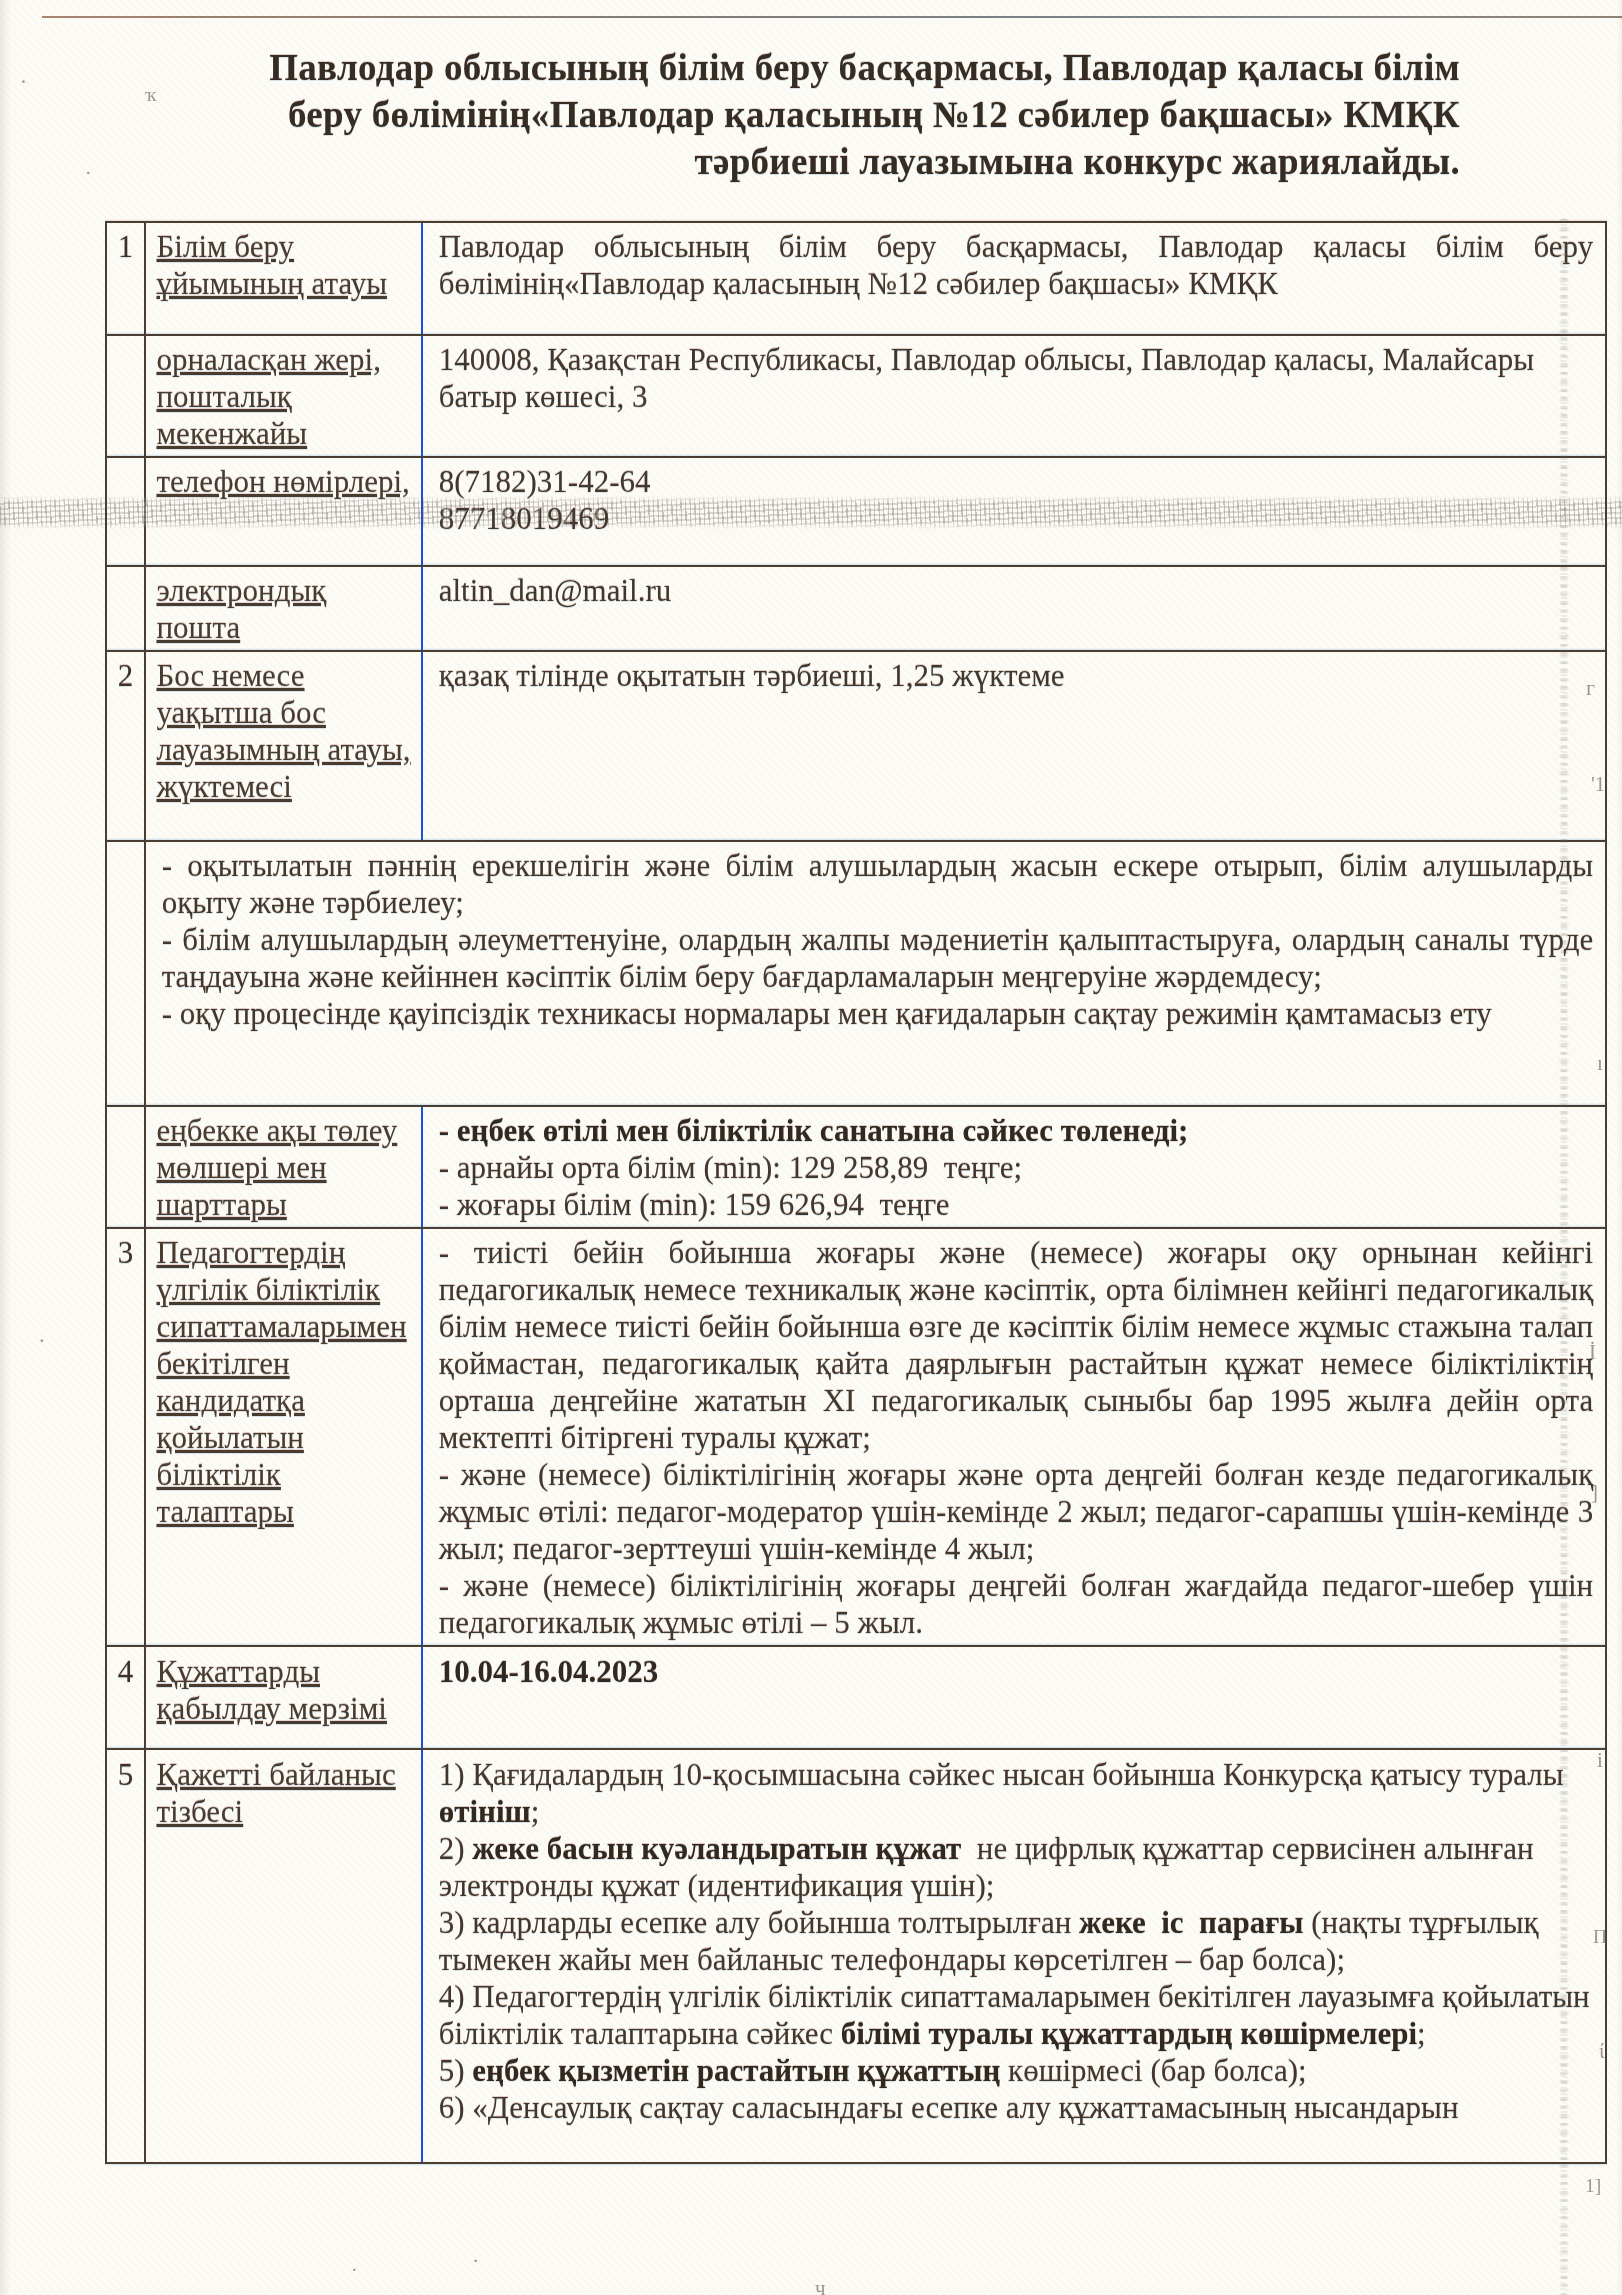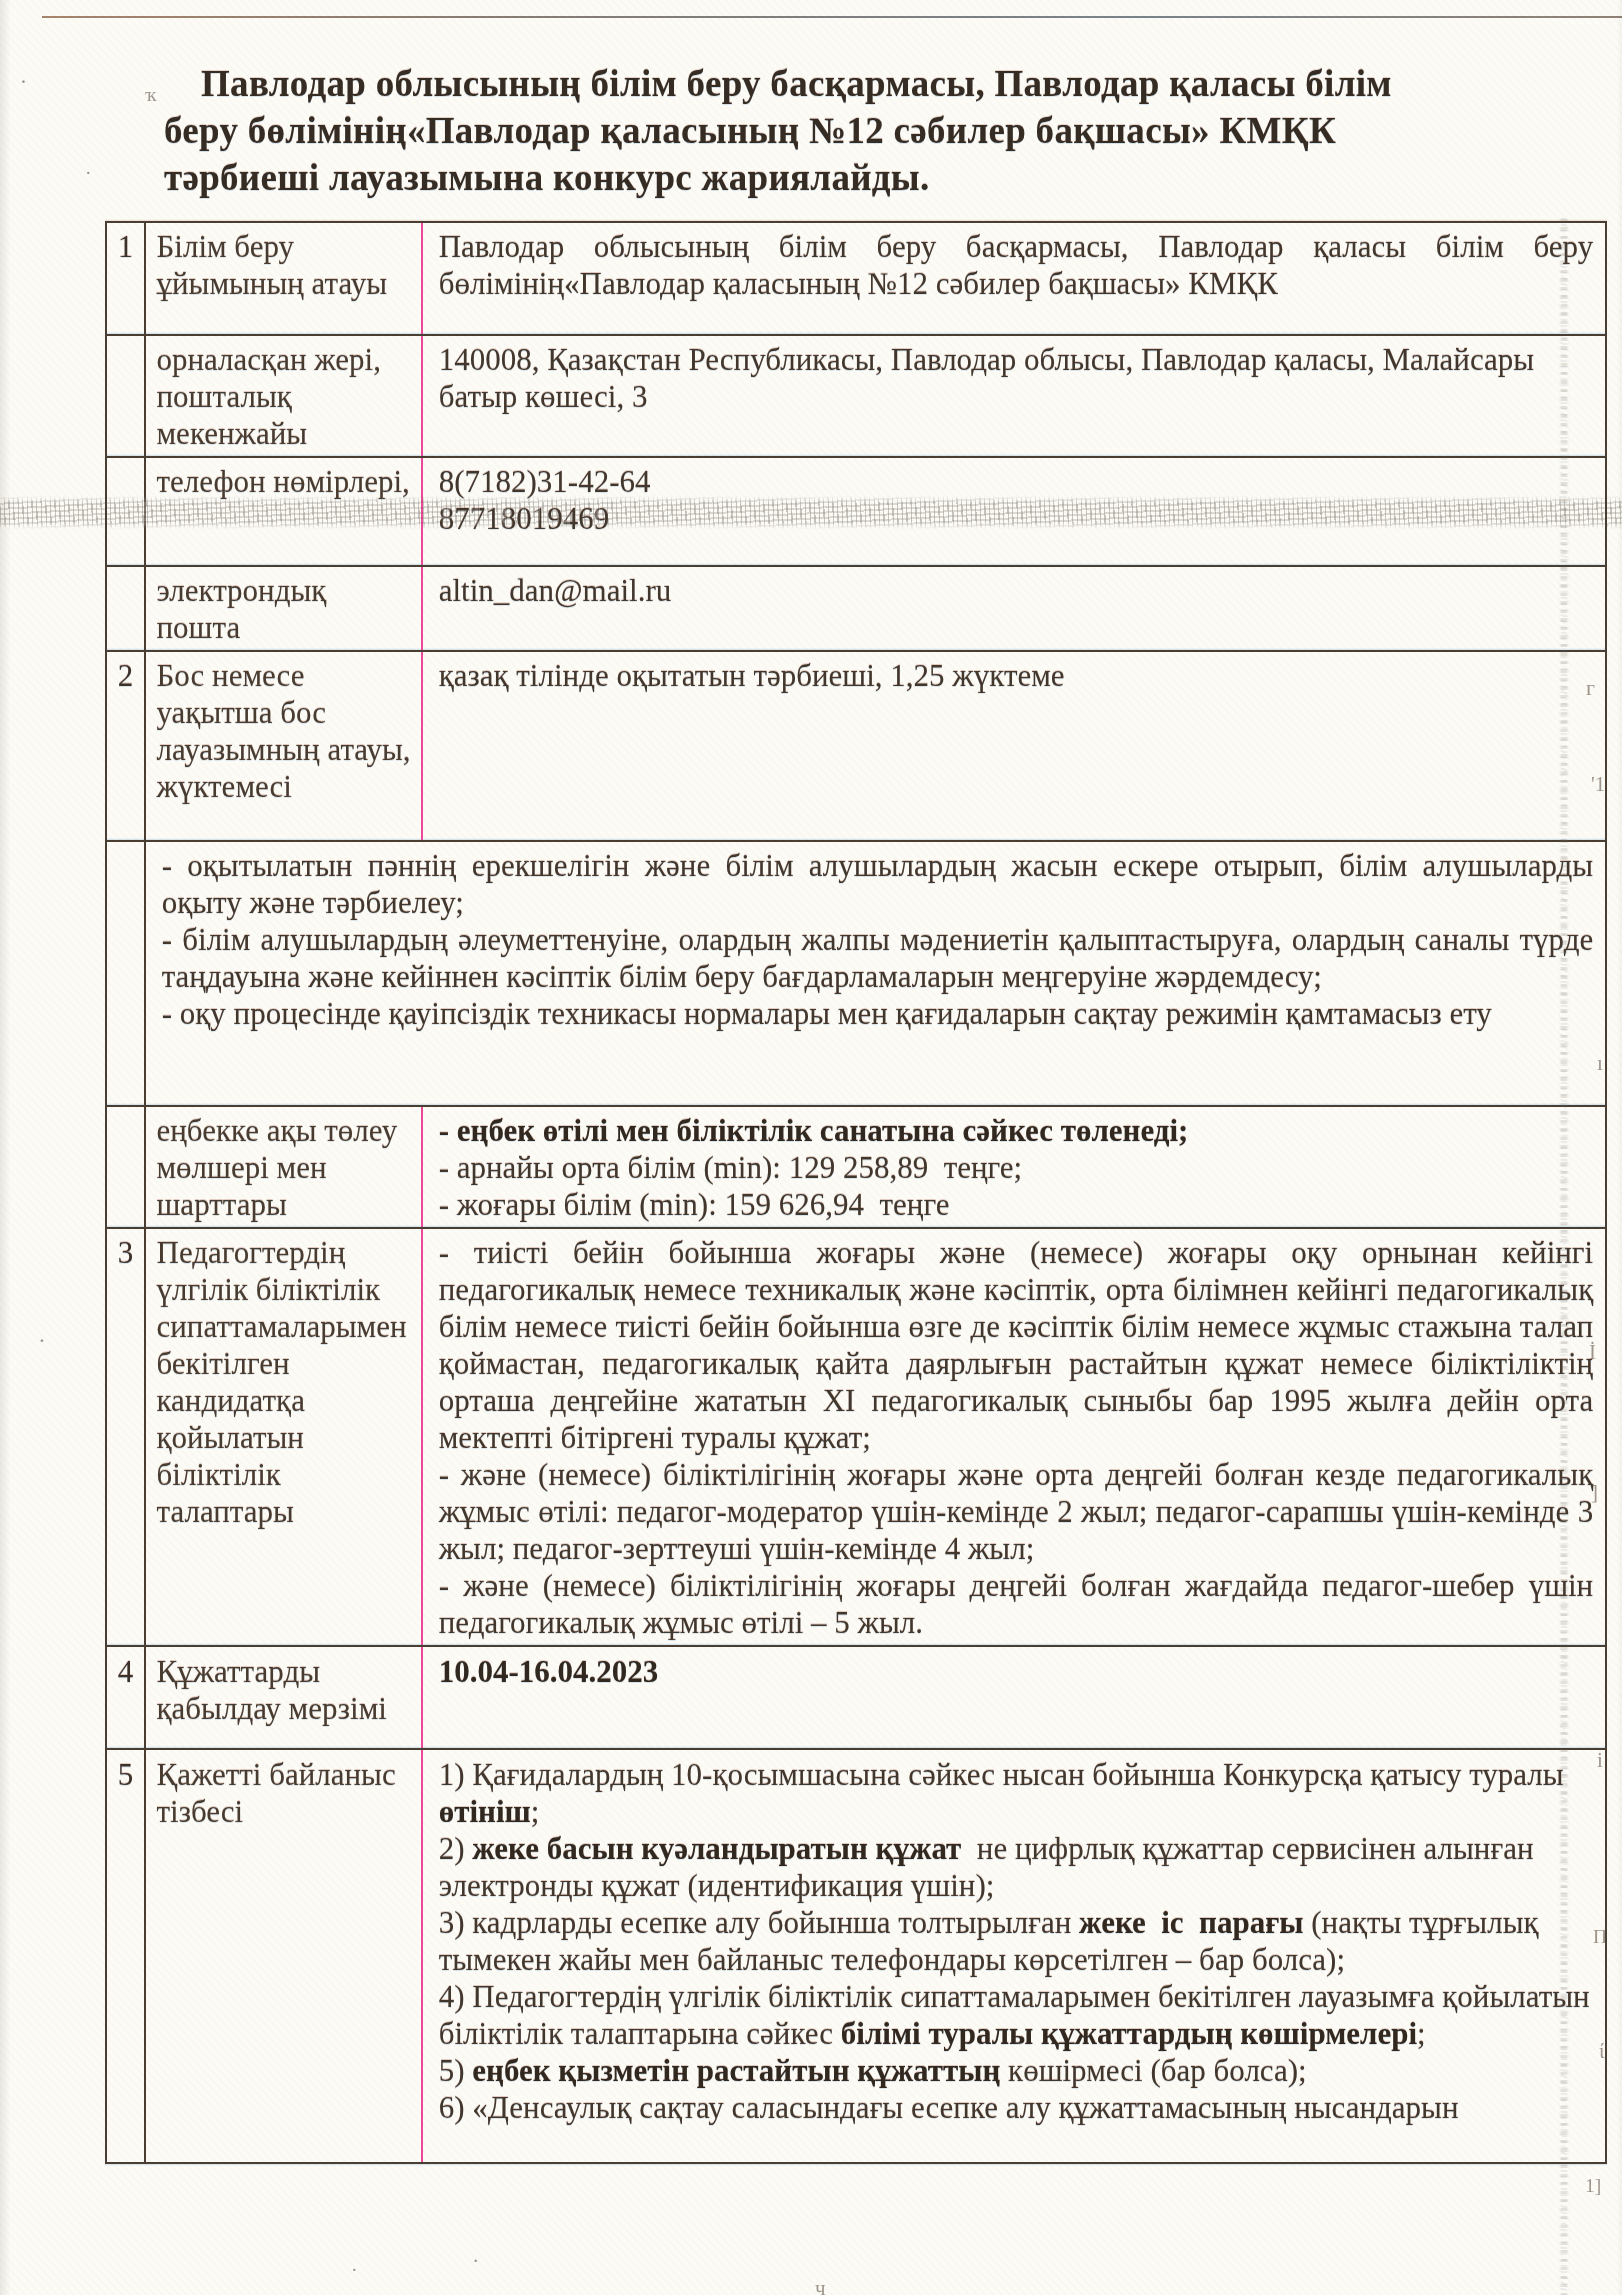--- a/index.html
+++ b/index.html
@@ -19,22 +19,22 @@
       linear-gradient(270deg, rgba(150,140,128,.10), rgba(150,140,128,0) 6.5px),
       repeating-linear-gradient(47deg, rgba(120,108,96,.022) 0 2px, rgba(255,255,255,0) 2px 5.9px);
     z-index:1;
   }
   .scan-top-line{
     position:absolute;left:42px;top:15.7px;width:1581px;height:2px;
     background:linear-gradient(90deg,#8a5c3e,#5d5148 30%,#4e5a66 70%,#6b5a4a);
     opacity:.75;z-index:2;
   }
   .doc-title{
-    position:absolute;left:164px;top:60px;width:1296px;
-    text-align:left;font-weight:bold;
+    position:absolute;left:164px;top:44px;width:1296px;
+    text-align:right;font-weight:bold;
     font-size:37px;line-height:47px;
     color:#352c24;letter-spacing:0.3px;
     text-shadow:0 -1px 0 rgba(155,60,30,.22), 0 1px 0 rgba(55,125,185,.20);
     z-index:3;
   }
   .doc-title .tl-1{padding-left:37px;}
   .vacancy-table{
     position:absolute;left:105px;top:221px;width:1502px;
     box-sizing:border-box;
     border:2.6px solid #4a3e33;
@@ -46,24 +46,25 @@
   }
   .t-row{display:flex;align-items:stretch;}
   .t-row + .t-row{border-top:2.6px solid #4a3e33;box-shadow:0 -1.3px 0 rgba(70,140,190,.20);}
   .cell-num{
     width:39px;flex:0 0 39px;box-sizing:border-box;
     border-right:2px solid #4a3e33;
     padding-top:5.2px;text-align:center;color:#3c322a;
   }
   .cell-label{
     width:277px;flex:0 0 277px;box-sizing:border-box;
-    border-right:2px solid #ec4899;
+    border-right:2px solid #1d4ed8;
     padding:5.2px 7.9px 3.9px 10.5px;
     overflow-wrap:break-word;word-break:break-word;
     color:#483c31;
+    text-decoration:underline;
   }
   .cell-content{
     flex:1 1 auto;box-sizing:border-box;
     padding:5.2px 11.8px 3.9px 15.7px;
     color:#42372d;
   }
   .cell-content.justify{text-align:justify;}
   .para{margin:0;}
   .b{font-weight:bold;color:#31281f;}
   

